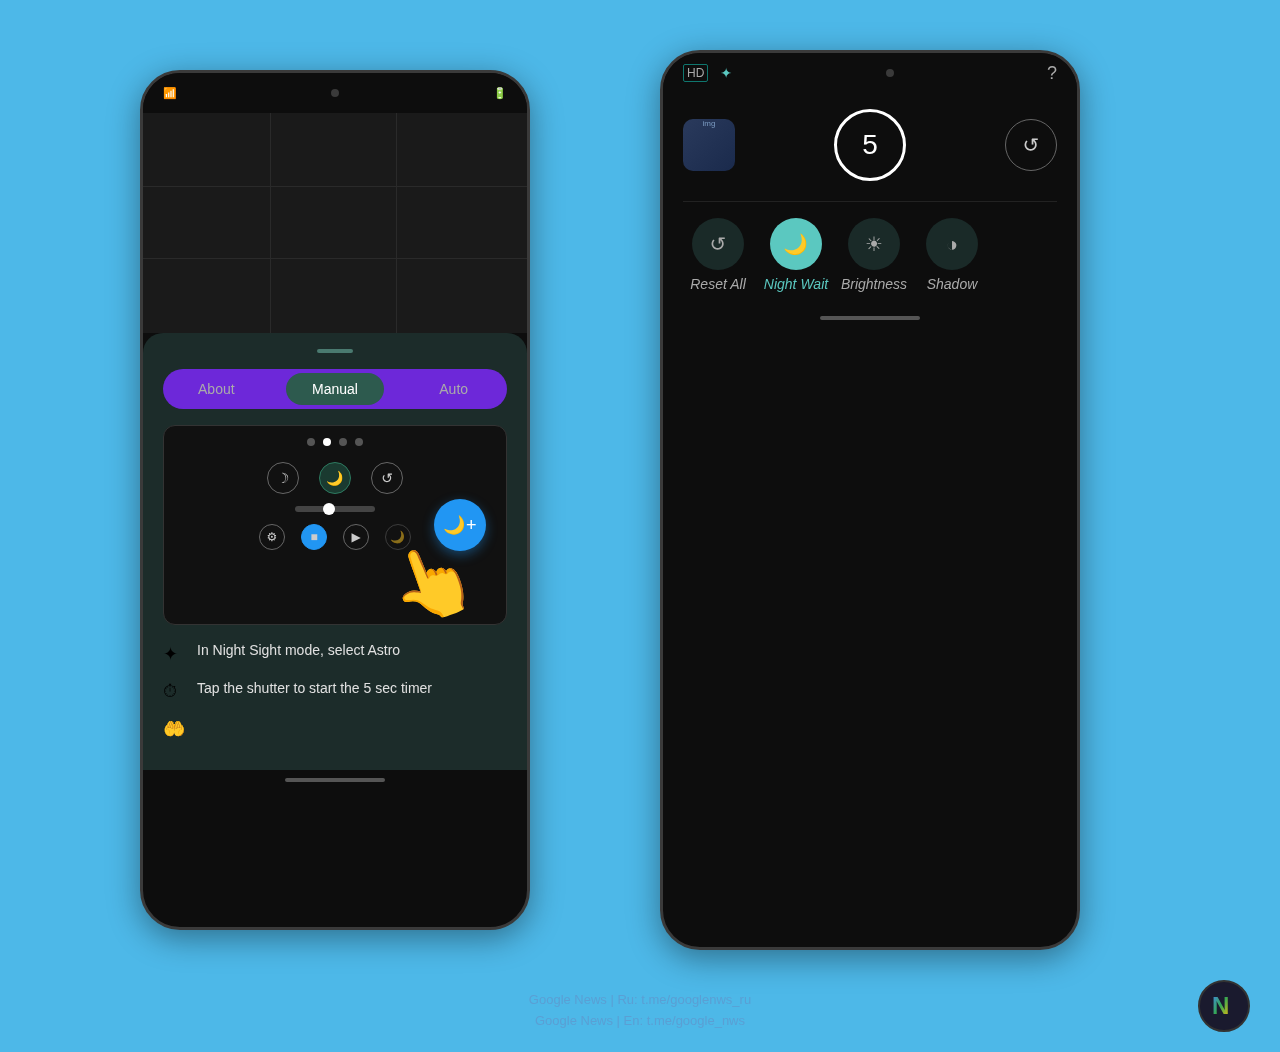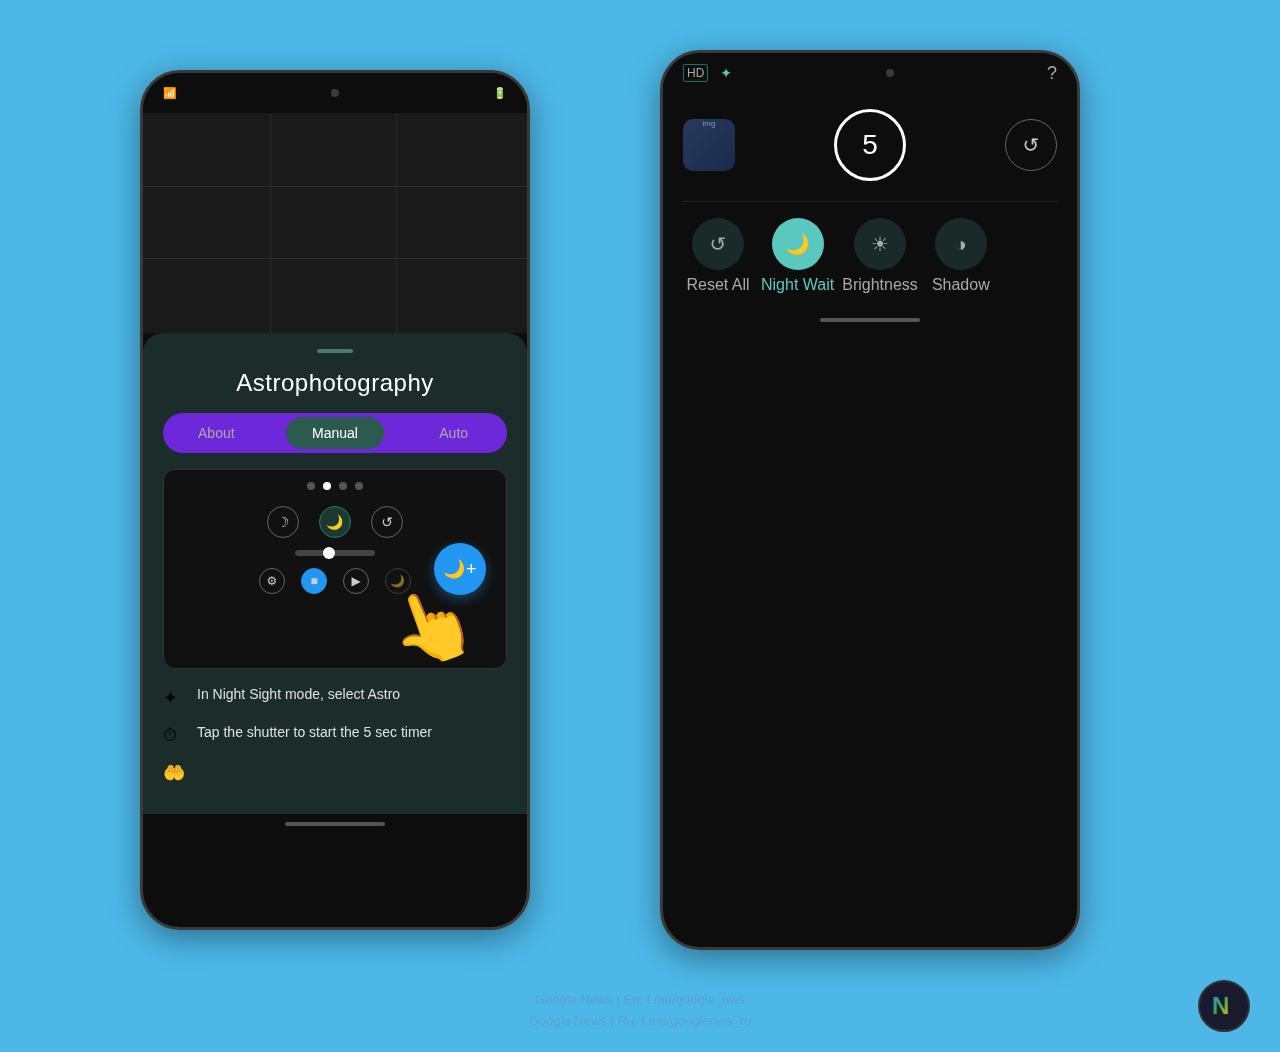--- a/index.html
+++ b/index.html
@@ -424,21 +424,22 @@
       color: #aaa;
     }
 
     .mode-icon.active-mode {
       background: #5bc8c0;
       color: #000;
     }
 
     .mode-label {
       color: #aaa;
-      font-size: 16px;
+      font-size: 14px;
+      font-style: italic;
     }
 
     
     .footer {
       position: absolute;
       bottom: 20px;
       left: 0;
       right: 0;
       text-align: center;
       color: #5a9fd4;
@@ -503,21 +504,20 @@
       <div class="grid-line-v" style="left:33%;"></div>
       <div class="grid-line-v" style="left:66%;"></div>
       <div class="grid-line-h" style="top:33%;"></div>
       <div class="grid-line-h" style="top:66%;"></div>
     </div>
   </div>
 
   <div class="bottom-sheet">
     <div class="sheet-handle"></div>
 
-    <div class="sheet-title">Astrophotography</div>
 
     <div class="tab-bar">
       <div class="tab-item">About</div>
       <div class="tab-item active">Manual</div>
       <div class="tab-item">Auto</div>
     </div>
 
     <div class="camera-ui-preview">
       <div class="preview-inner">
         <div class="preview-dots">
@@ -664,22 +664,22 @@
       </div>
     </div>
   </div>
 
   <div class="phone-home-bar">
     <div class="home-bar"></div>
   </div>
 </div>
 
 <div class="footer">
+  <div>Google News | Ru: t.me/googlenws_ru</div>
   <div>Google News | En: t.me/google_nws</div>
-  <div>Google News | Ru: t.me/googlenws_ru</div>
 </div>
 
 <div class="google-n-logo" style="background:#1a1a2e;border:2px solid #333;">
   <svg width="32" height="32" viewBox="0 0 32 32">
     <defs>
       <linearGradient id="ngrad" x1="0%" y1="0%" x2="100%" y2="100%">
         <stop offset="0%" style="stop-color:#4285F4"></stop>
         <stop offset="50%" style="stop-color:#34A853"></stop>
         <stop offset="100%" style="stop-color:#FBBC05"></stop>
       </linearGradient>

